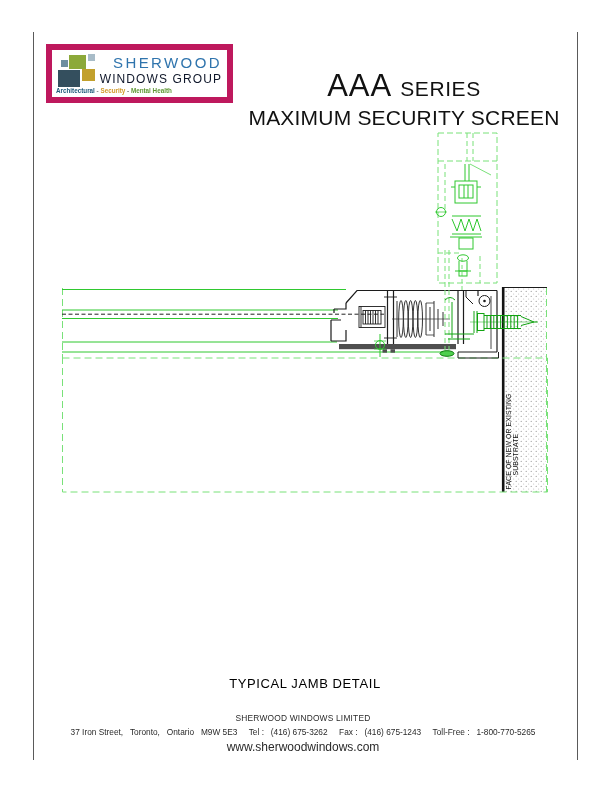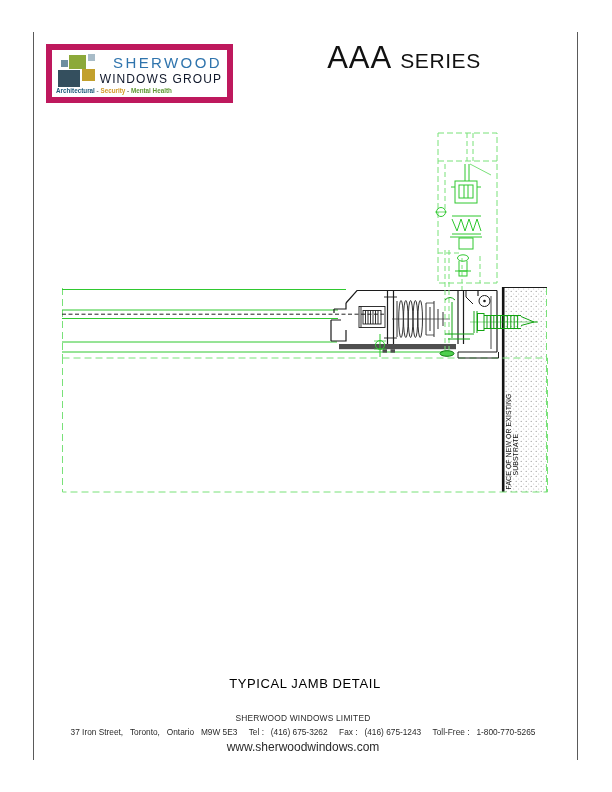--- a/index.html
+++ b/index.html
@@ -14,21 +14,21 @@
             border:6px solid #be185d;background:#fff;box-sizing:border-box;}
   .sq{position:absolute;}
   .brand{position:absolute;right:5px;top:5px;text-align:right;line-height:1;}
   .brand-main{font-size:15px;letter-spacing:2.4px;color:#2f74ad;font-weight:500;}
   .brand-sub{font-size:12px;letter-spacing:1.1px;color:#0f172a;margin-top:3px;}
   .tagline{position:absolute;left:4px;bottom:3px;font-size:6.3px;font-weight:700;
            letter-spacing:0;white-space:pre;}
 
   
   .title-block{position:absolute;left:236px;top:42px;width:336px;text-align:center;line-height:1;}
-  .t-line1{white-space:nowrap;}
+  .t-line1{white-space:nowrap;margin-top:28px;}
   .t-aaa{font-size:31px;letter-spacing:1px;}
   .t-series{font-size:21px;letter-spacing:0.6px;margin-left:8px;}
   .t-line2{font-size:21px;letter-spacing:0.2px;margin-top:6px;white-space:nowrap;}
 
   
   .drawing-svg{position:absolute;left:0;top:0;width:612px;height:792px;}
   svg text{font-family:"Liberation Sans", sans-serif;}
 
   
   .caption{position:absolute;left:33px;width:544px;top:676px;text-align:center;
@@ -56,20 +56,21 @@
       <div class="brand-main">SHERWOOD</div>
       <div class="brand-sub">WINDOWS GROUP</div>
     </div>
     <div class="tagline"><span style="color:#1c5878;">Architectural</span><span style="color:#888;"> - </span><span style="color:#d19a28;">Security</span><span style="color:#888;"> - </span><span style="color:#5e9733;">Mental Health</span></div>
   </div>
 
   <div class="title-block">
     <div class="t-line1">
       <span class="t-aaa">AAA</span><span class="t-series">SERIES</span>
     </div>
+    <div class="t-line2">MAXIMUM SECURITY SCREEN</div>
   </div>
 
   <svg class="drawing-svg" viewBox="0 0 612 792" xmlns="http://www.w3.org/2000/svg" fill="none">
     <defs>
       <pattern id="stip" width="5" height="5" patternUnits="userSpaceOnUse">
         <circle cx="1.2" cy="1.4" r="0.55" fill="#9a9a9a"></circle>
         <circle cx="3.7" cy="3.9" r="0.5" fill="#b3b3b3"></circle>
       </pattern>
     </defs>
 

